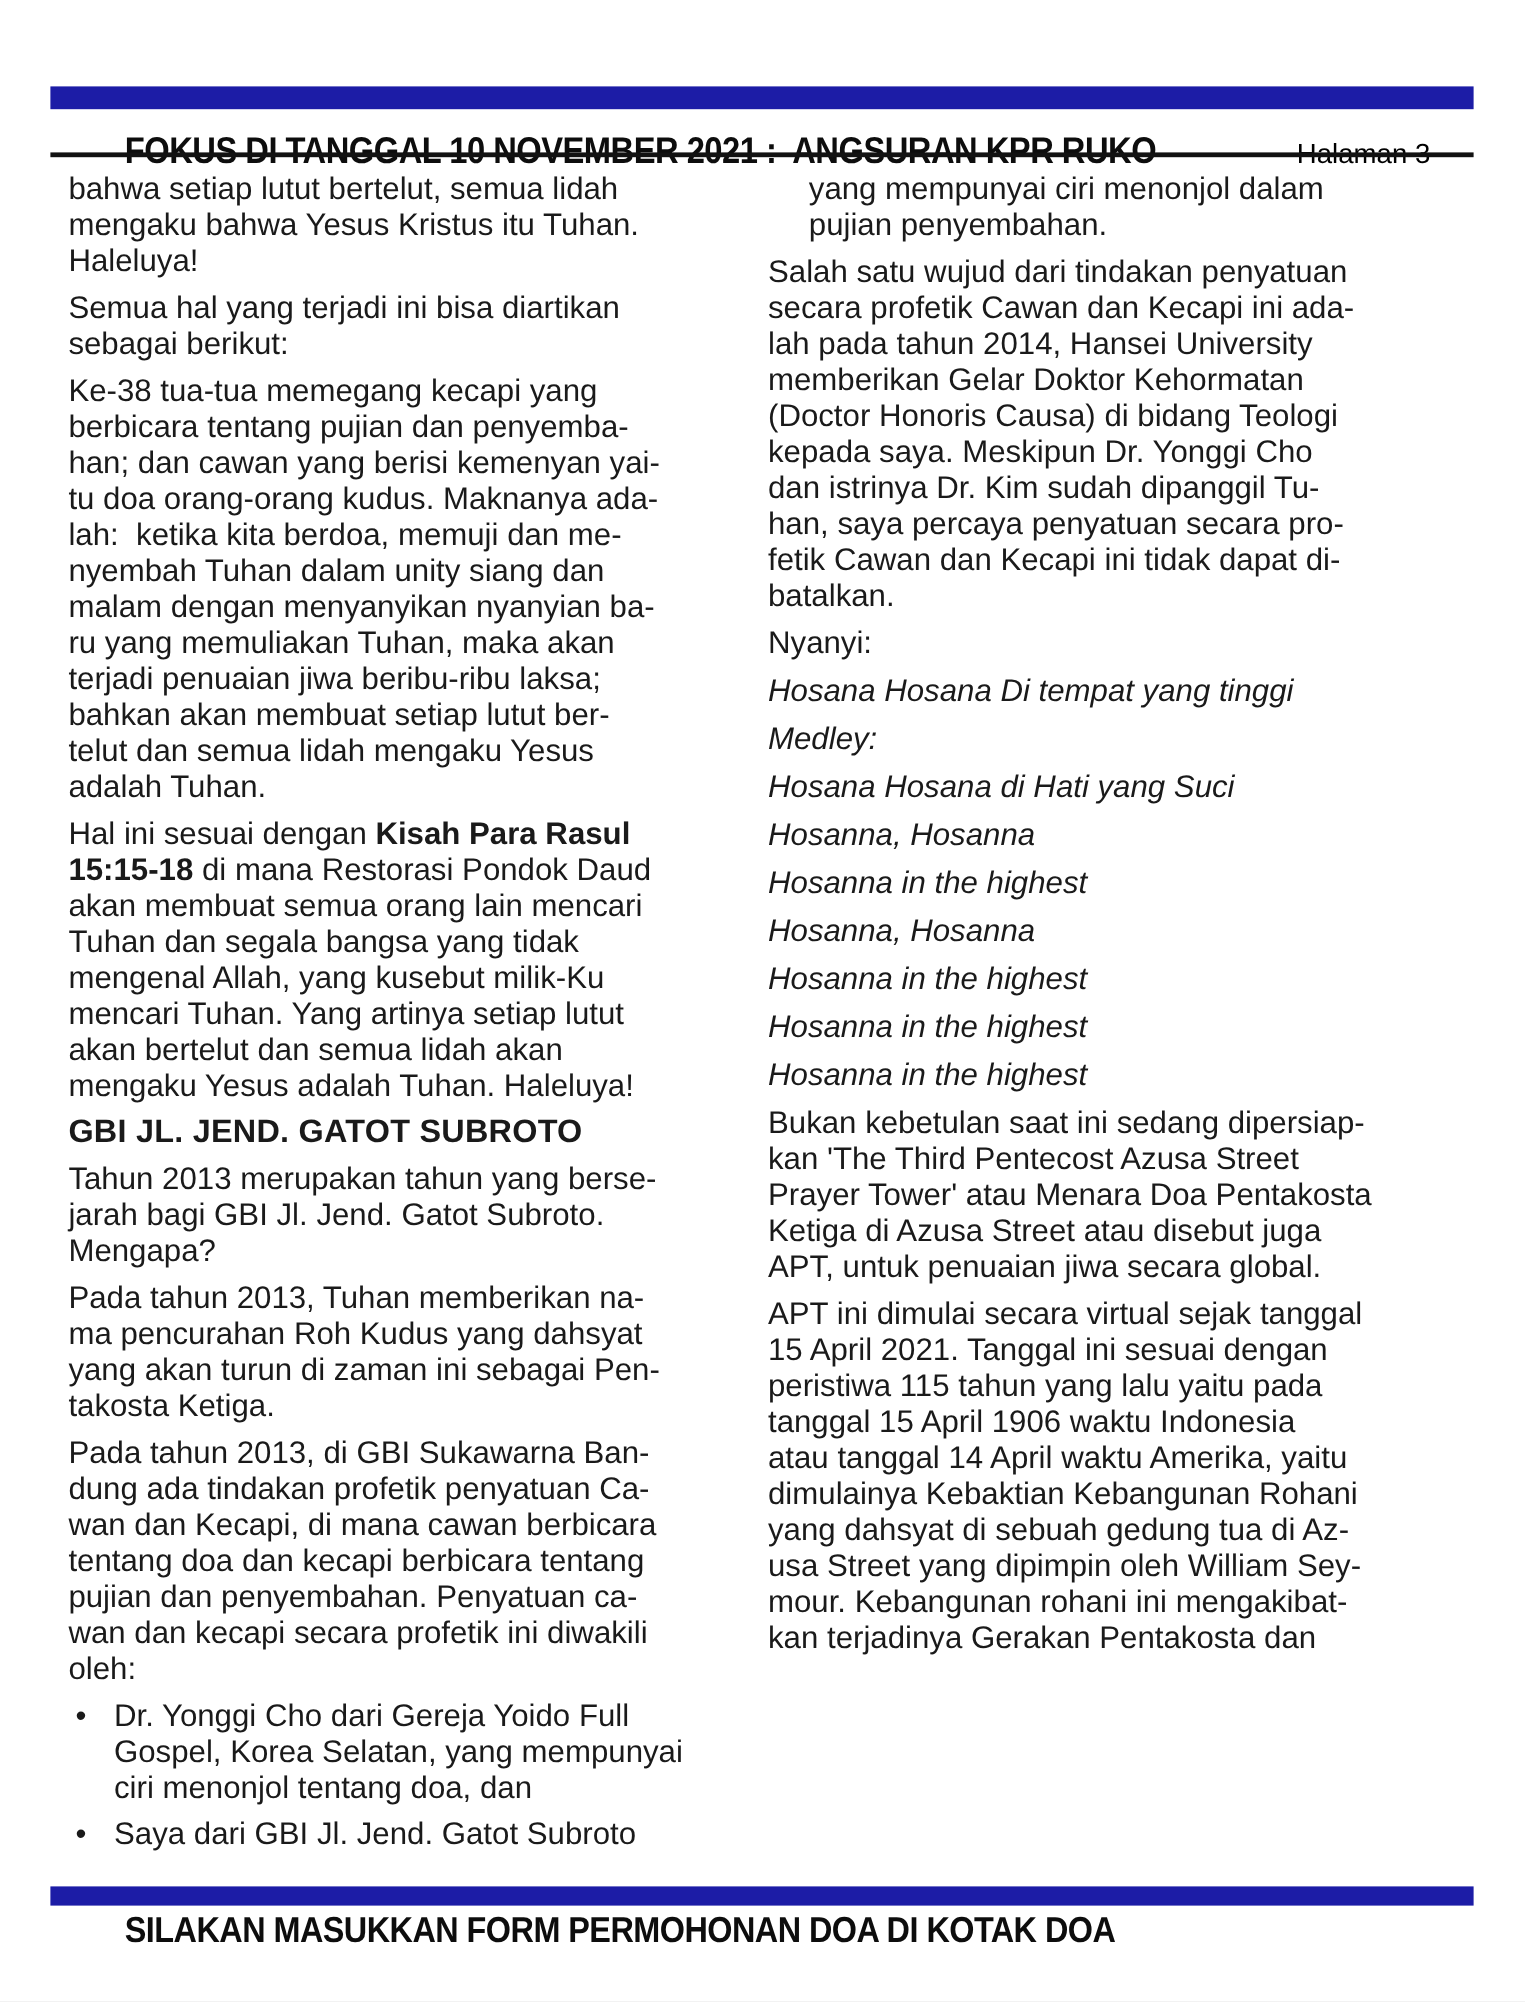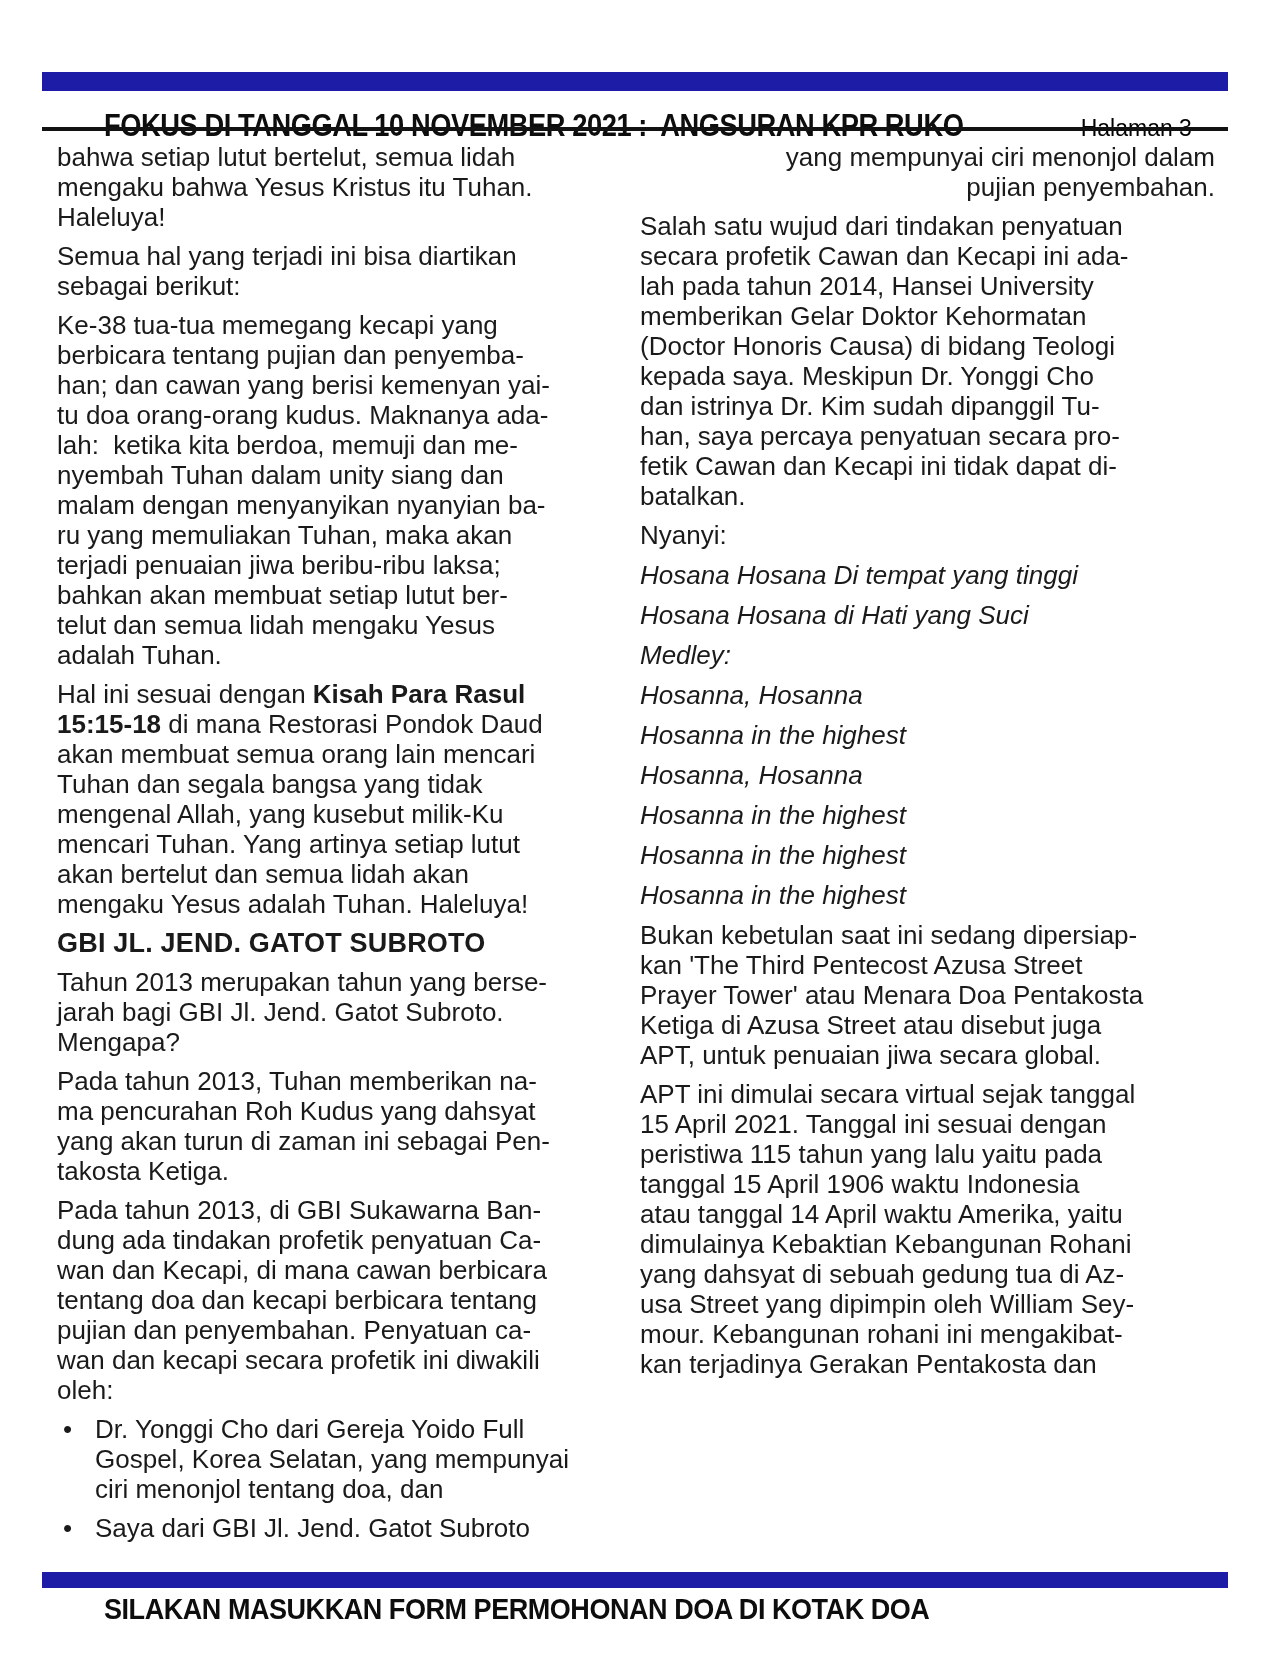--- a/index.html
+++ b/index.html
@@ -31,21 +31,21 @@
   
   .col{position:absolute;top:142px;font-size:26px;line-height:30px;}
   .col.left{left:57px;width:578px;}
   .col.right{left:640px;width:575px;}
   .block{margin:0 0 9px 0;}
   .block .runs{display:block;white-space:pre-wrap;}
   .heading{font-weight:bold;font-size:27px;letter-spacing:0.2px;}
   .bullet{display:flex;}
   .bullet .marker{flex:none;width:32px;padding-left:6px;}
   .bullet .runs{flex:1;}
-  .bullet-cont{padding-left:34px;text-align:right;}
+  .bullet-cont{padding-left:34px;}
   .song{font-style:italic;margin-bottom:10px;}
   .label{margin-bottom:10px;}
   .b{font-weight:bold;}
   .i{}
   
   .footer-text{
     position:absolute;left:104px;top:1592px;
     font-weight:bold;font-size:30px;line-height:34px;
     letter-spacing:-0.5px;white-space:pre;
     transform:scaleX(0.9);transform-origin:left top;
@@ -151,24 +151,24 @@
 fetik Cawan dan Kecapi ini tidak dapat di-
 batalkan.</span></span>
       </div>
       <div class="block label">
         <span class="runs"><span>Nyanyi:</span></span>
       </div>
       <div class="block song">
         <span class="runs"><span>Hosana Hosana Di tempat yang tinggi</span></span>
       </div>
       <div class="block song">
+        <span class="runs"><span>Medley:</span></span>
+      </div>
+      <div class="block song">
         <span class="runs"><span>Hosana Hosana di Hati yang Suci</span></span>
-      </div>
-      <div class="block song">
-        <span class="runs"><span>Medley:</span></span>
       </div>
       <div class="block song">
         <span class="runs"><span>Hosanna, Hosanna</span></span>
       </div>
       <div class="block song">
         <span class="runs"><span>Hosanna in the highest</span></span>
       </div>
       <div class="block song">
         <span class="runs"><span>Hosanna, Hosanna</span></span>
       </div>

